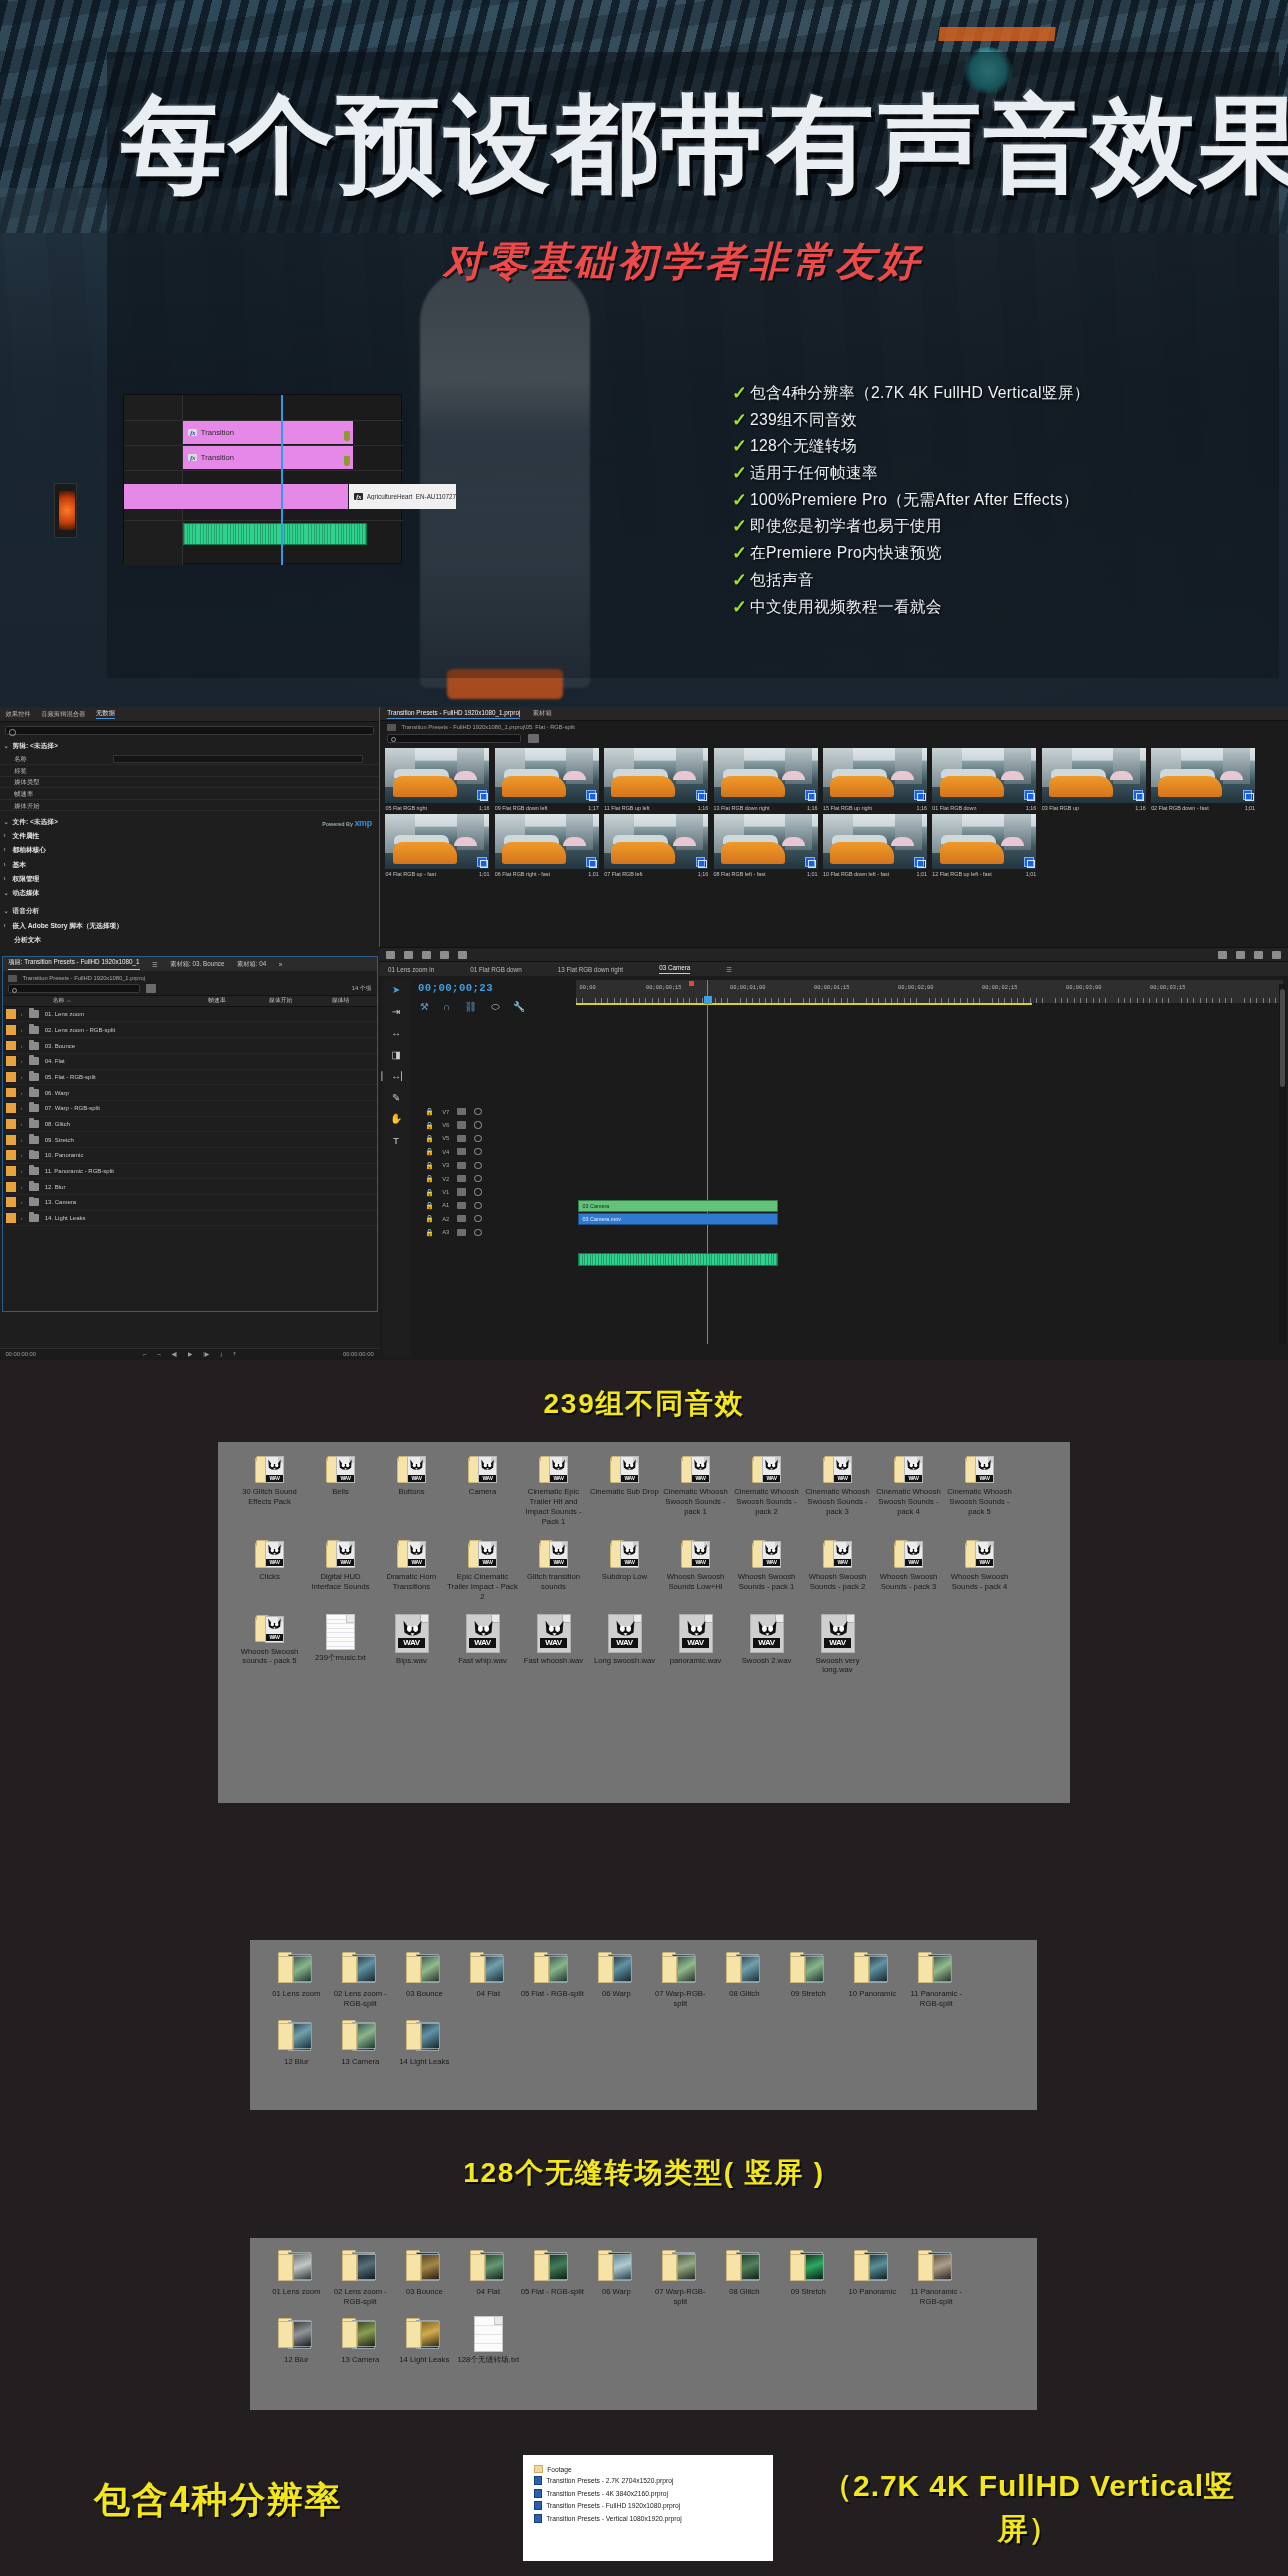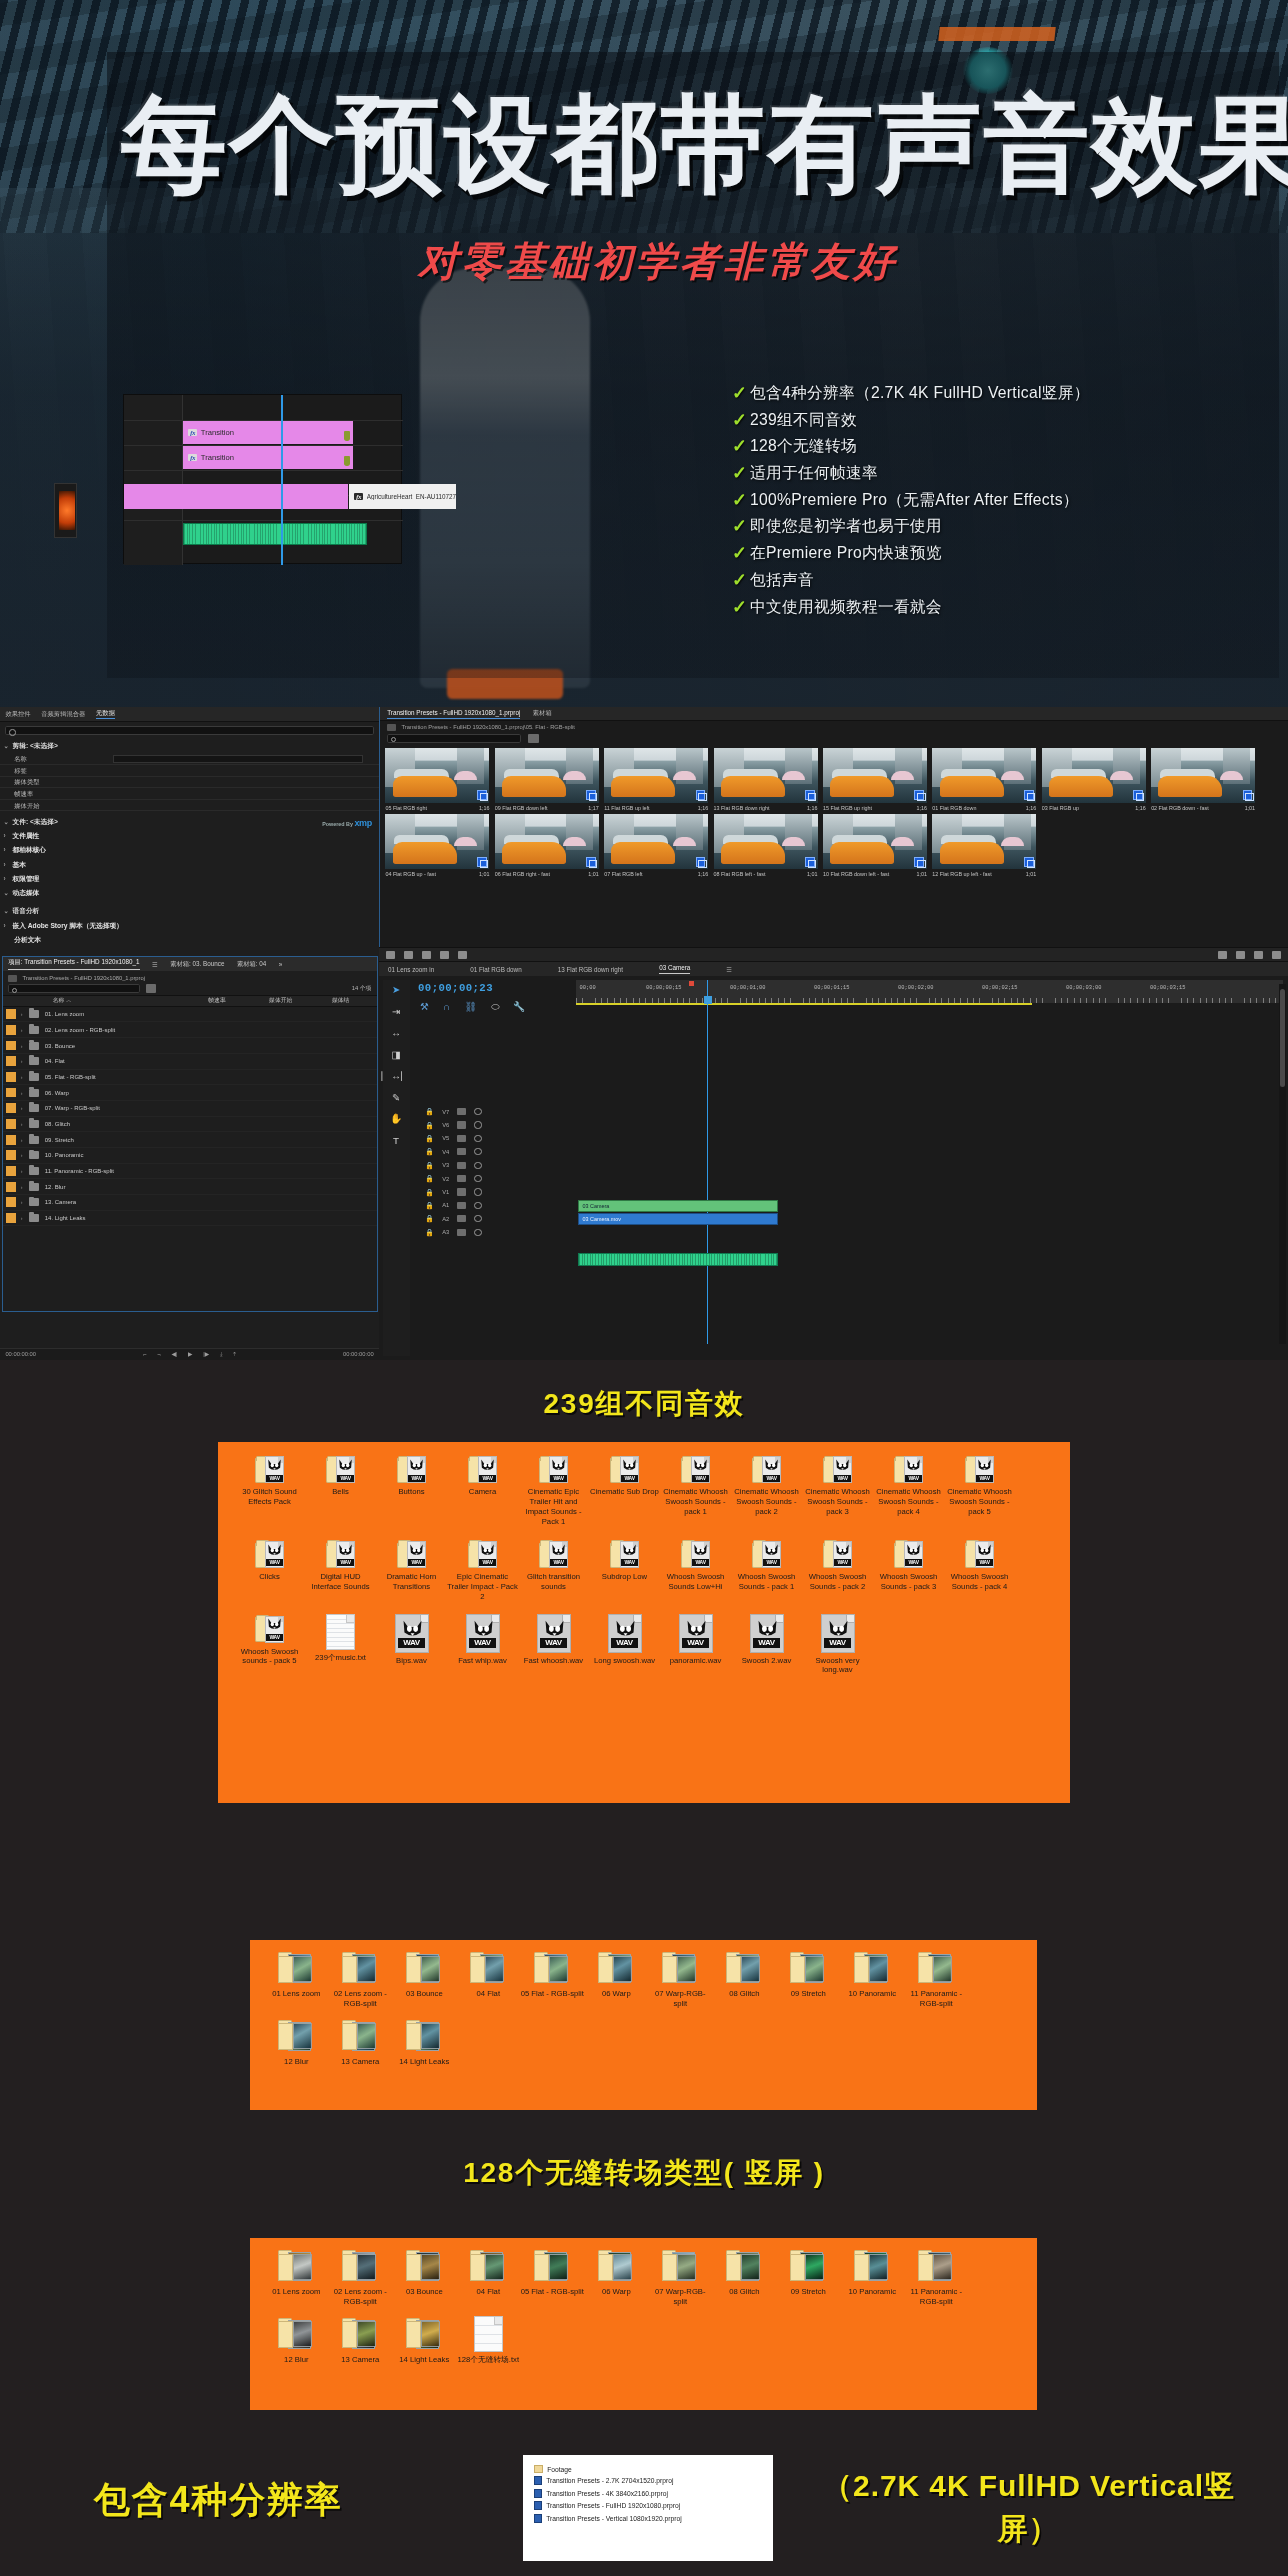--- a/index.html
+++ b/index.html
@@ -70,21 +70,21 @@
     font-size: 106px;
     font-weight: 900;
     letter-spacing: 1.8px;
     line-height: 1.05;
     color: #e9eef3;
     text-shadow: 3.6px 4.5px 0 rgba(0,0,0,.72), -1.8px -1.8px 0 rgba(255,255,255,.12);
     font-family: "Liberation Sans", "DejaVu Sans", sans-serif;
     white-space: nowrap;
   }
   .hero-sub {
-    position:absolute; left:418px; top:234px;
+    position:absolute; left:443px; top:234px;
     font-size: 40px;
     font-weight: 800;
     font-style: italic;
     color: #ef4a4a;
     letter-spacing: 3.6px;
     text-shadow: 1.8px 1.8px 0 rgba(0,0,0,.6);
     white-space: nowrap;
   }
   .hero-desc {
     position:absolute; left:438px; top:291px; width:456px;
@@ -232,21 +232,21 @@
     background-image:repeating-linear-gradient(90deg, rgba(0,0,0,.25) 0 0.9px, rgba(0,0,0,0) 0.9px 2.7px);}
   .tlp-scroll{position:absolute;right:1.8px;top:21.5px;width:7.2px;bottom:16px;background:#161616;}
   .tlp-scroll i{position:absolute;left:0.9px;top:5.4px;width:5.4px;height:98px;background:#4a4a4a;border-radius:2.7px;display:block;}
 
   
   .sect-title{
     text-align:center; font-size:28px; font-weight:900; color:#f3e61b;
     letter-spacing:1.8px; text-shadow: 1.8px 1.8px 0 rgba(0,0,0,.7);
     font-family:"Liberation Sans", sans-serif;
   }
-  .white-card{background:#f97316;}
+  .white-card{background:#737373;}
   .fgrid{display:flex;flex-wrap:wrap;}
   .fitem{text-align:center;}
   .fname{font-size:7.7px;color:#1a1a1a;line-height:1.28;padding-top:2.7px;font-family:"Liberation Sans", sans-serif;}
 
   
   .wavfolder{width:30px;height:30px;margin:0 auto;position:relative;}
   .wavfolder .back{position:absolute;left:0;top:3.6px;width:23px;height:25px;background:#f6e3a8;border:0.9px solid #cdb679;border-radius:0.9px 2.7px 1.8px 1.8px;}
   .wavfolder .back:before{content:"";position:absolute;left:0;top:-3.6px;width:11.6px;height:4.5px;background:#f6e3a8;border:0.9px solid #cdb679;border-bottom:0;border-radius:1.8px 1.8px 0 0;}
   .wavfolder .page{position:absolute;left:10.7px;top:1.8px;width:19px;height:27px;background:#ebebeb;border:0.9px solid #b9b9b9;}
   .wavfolder .page .corner{position:absolute;right:0;top:0;width:5.4px;height:5.4px;background:#cfcfcf;}

